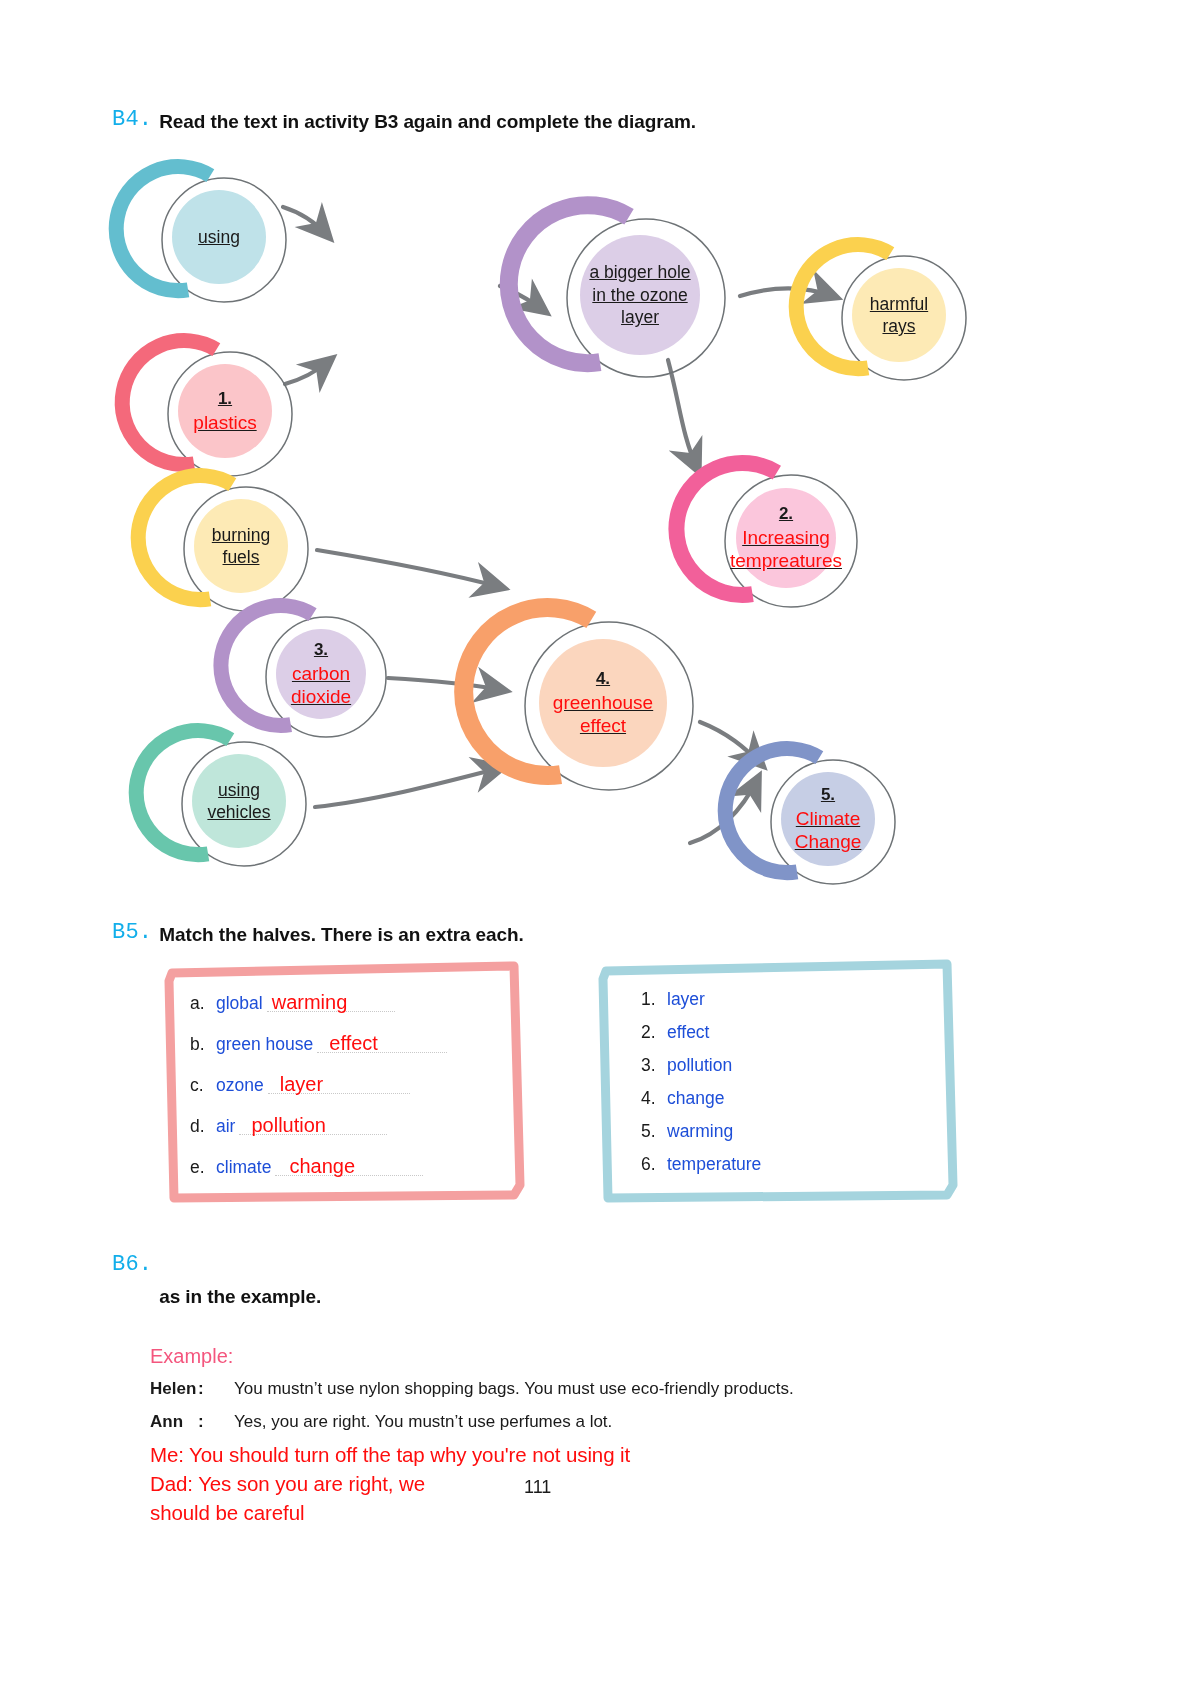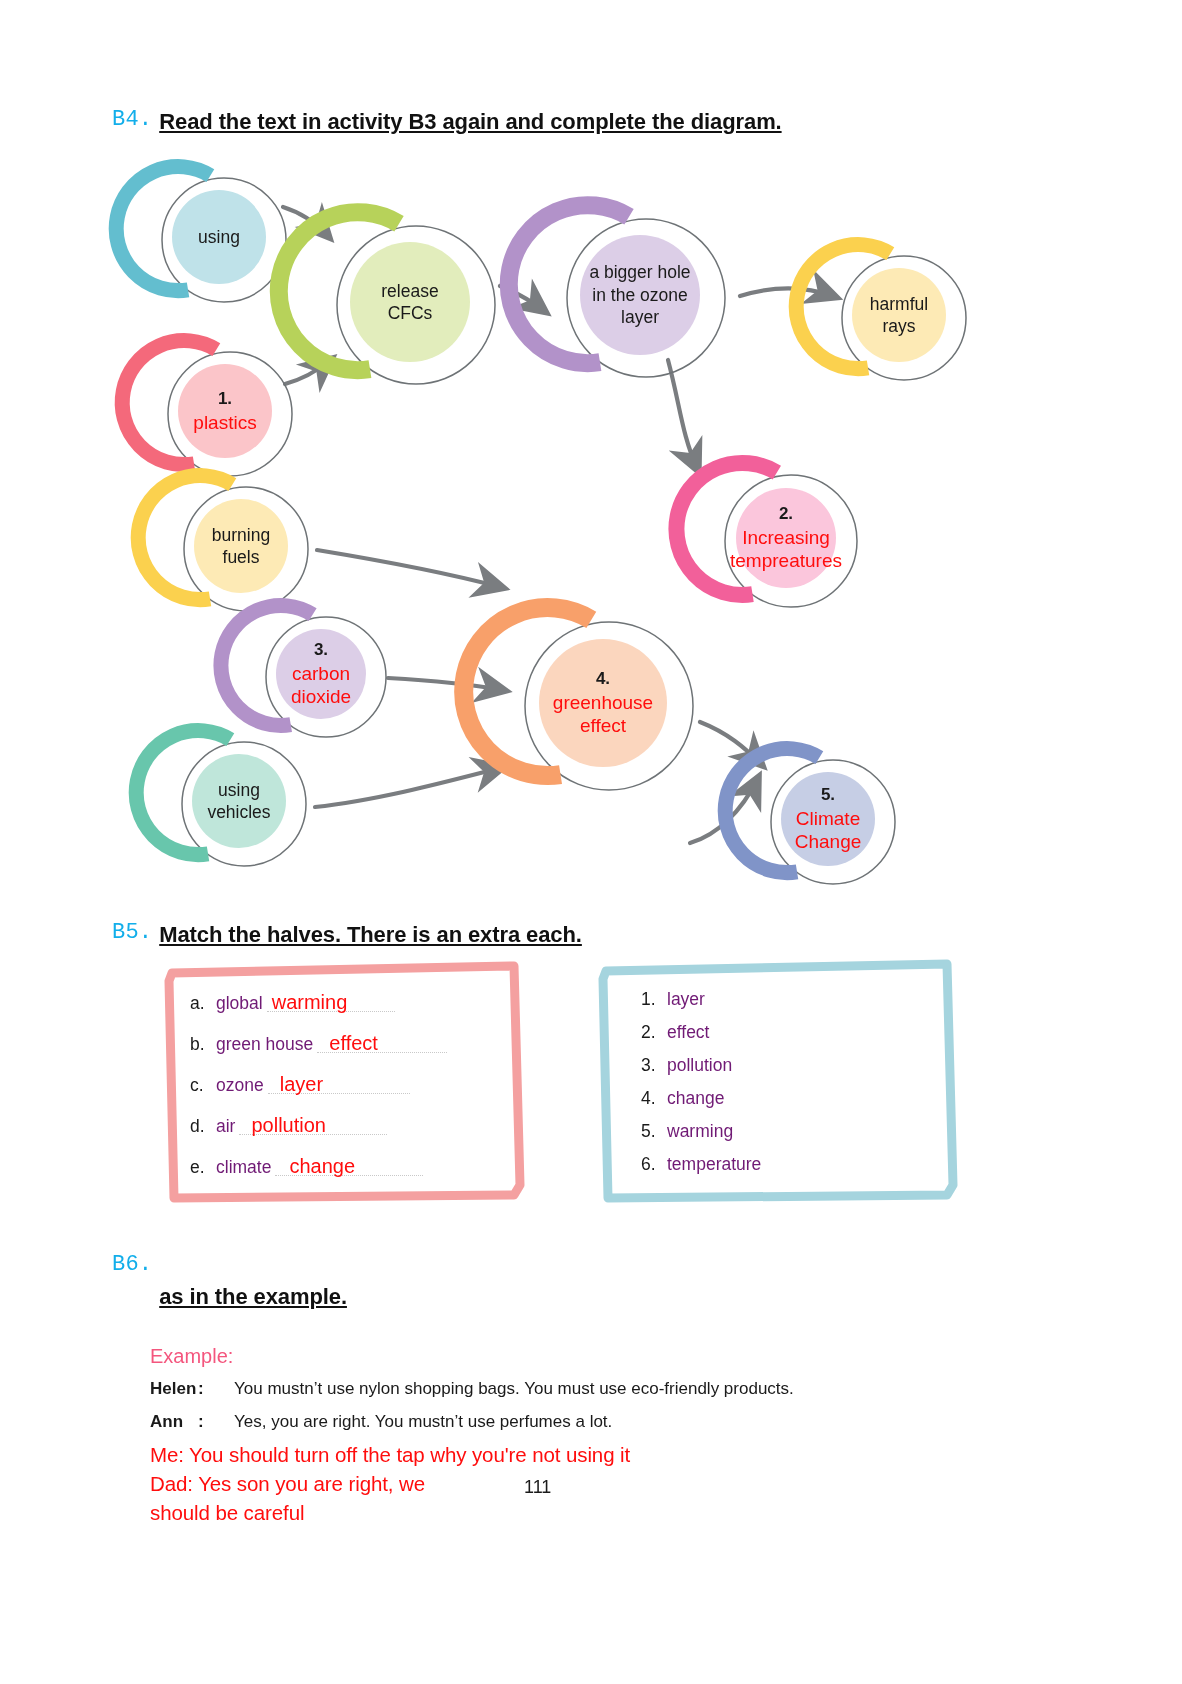--- a/index.html
+++ b/index.html
@@ -14,48 +14,47 @@
   }
   .page{position:absolute;left:0;top:0;width:1182px;height:1684px;}
 
   
   .ex-head{position:absolute;display:flex;align-items:flex-start;}
   .ex-code{
     color:#12AEEA;font-weight:400;font-size:22px;line-height:26px;
     letter-spacing:.2px;margin-right:7px;flex:none;font-family:Liberation Mono, monospace;
   }
   .ex-text{
-    font-weight:bold;font-size:22px;line-height:30px;color:#111;
+    font-weight:bold;font-size:19px;line-height:30px;color:#111;
     letter-spacing:-.1px;
-    text-decoration:underline;
   }
 
   
   #diagram{position:absolute;left:0;top:150px;width:1182px;height:760px;}
   .node{position:absolute;}
   .node svg{position:absolute;left:0;top:0;overflow:visible;}
   .node .label{
     position:absolute;left:0;top:0;width:100%;height:100%;
     display:flex;flex-direction:column;align-items:center;justify-content:center;
-    text-align:center;line-height:1.28;pointer-events:none;
+    text-align:center;line-height:1.28;pointer-events:none;text-decoration:underline;
   }
   .node .ans-num{
     font-size:17px;font-weight:bold;color:#1a1a1a;margin-bottom:1px;
   }
   .node .txt{font-size:17.5px;color:#1a1a1a;}
   .node .txt.answer{color:#FF0D0D;font-size:19px;line-height:1.22;}
   #arrows{position:absolute;left:0;top:0;width:1182px;height:760px;overflow:visible;}
 
   
   .matchbox{position:absolute;background:#fff;}
   .matchbox svg{position:absolute;left:0;top:0;overflow:visible;}
   .matchbox .rows{position:absolute;left:0;top:0;width:100%;height:100%;}
   .mrow{position:absolute;display:flex;align-items:baseline;white-space:nowrap;}
   .mrow .mk{font-size:17.5px;color:#1a1a1a;width:26px;flex:none;}
-  .mrow .mstem{font-size:17.5px;color:#701a75;}
+  .mrow .mstem{font-size:17.5px;color:#1d4ed8;}
   .dotwrap{position:relative;display:inline-block;margin-left:4px;}
   .dotline{
     position:absolute;left:0;right:0;bottom:2px;height:1px;
     border-bottom:1.4px dotted #c9c9c9;
   }
   .dotwrap .hand{
     position:relative;color:#FF0D0D;font-size:20px;padding:0 5px;
   }
 
   
@@ -130,31 +129,20 @@
         <circle cx="76" cy="74" r="62" fill="none" stroke="#6E7376" stroke-width="1.5"></circle>
         <path d="M71 9 A62 62 0 1 0 33 119" fill="none" stroke="#F4697B" stroke-width="15" transform="rotate(-8 71 71)"></path>
         <circle cx="71" cy="71" r="47" fill="#FBC5C9"></circle>
       </svg>
       <div class="label">
         <span class="ans-num">1.</span>
         <span class="txt answer">plastics</span>
       </div>
     </div>
 
-    <div class="node" style="left:320px;top:62px;width:180px;height:180px;">
-      <svg width="180" height="180" viewBox="0 0 180 180">
-        <circle cx="96" cy="93" r="79" fill="none" stroke="#6E7376" stroke-width="1.5"></circle>
-        <path d="M90 11 A79 79 0 1 0 41 151" fill="none" stroke="#B7D25A" stroke-width="18" transform="rotate(-8 90 90)"></path>
-        <circle cx="90" cy="90" r="60" fill="#E2EDBC"></circle>
-      </svg>
-      <div class="label">
-        <span class="txt">release</span>
-        <span class="txt">CFCs</span>
-      </div>
-    </div>
 
     <div class="node" style="left:550px;top:55px;width:180px;height:180px;">
       <svg width="180" height="180" viewBox="0 0 180 180">
         <circle cx="96" cy="93" r="79" fill="none" stroke="#6E7376" stroke-width="1.5"></circle>
         <path d="M90 11 A79 79 0 1 0 41 151" fill="none" stroke="#B292C9" stroke-width="18" transform="rotate(-8 90 90)"></path>
         <circle cx="90" cy="90" r="60" fill="#DCCEE7"></circle>
       </svg>
       <div class="label">
         <span class="txt">a bigger hole</span>
         <span class="txt">in the ozone</span>

